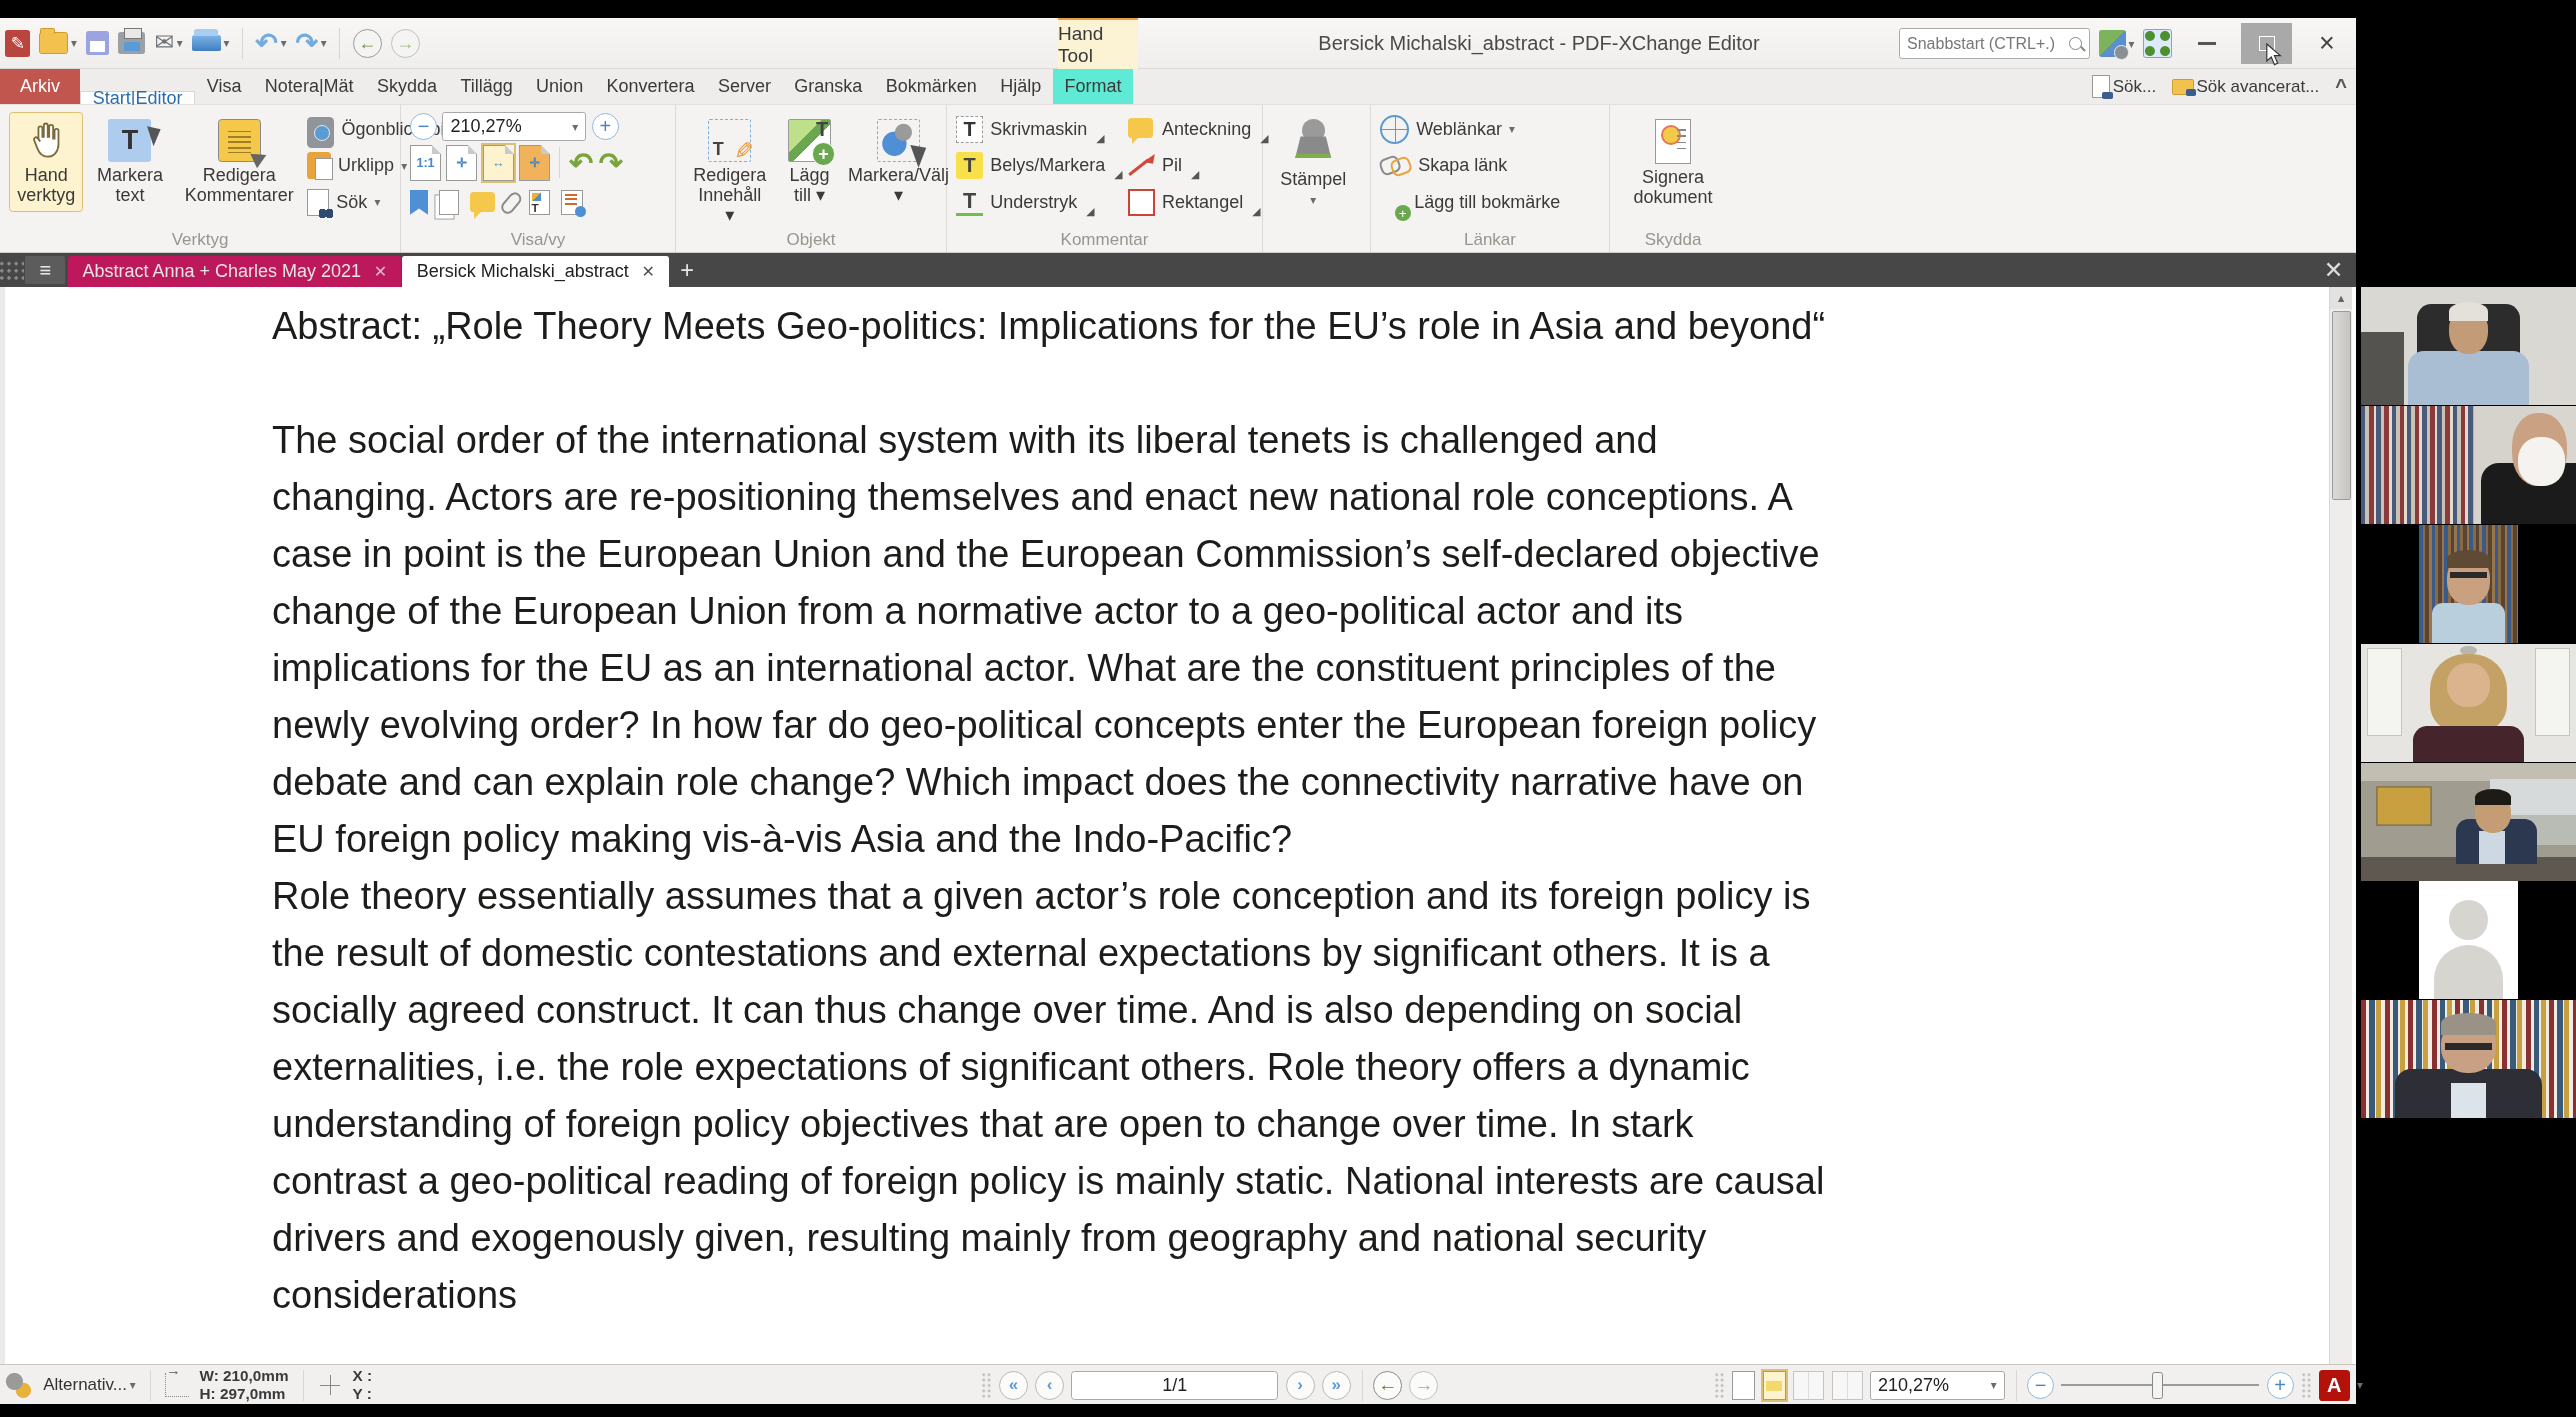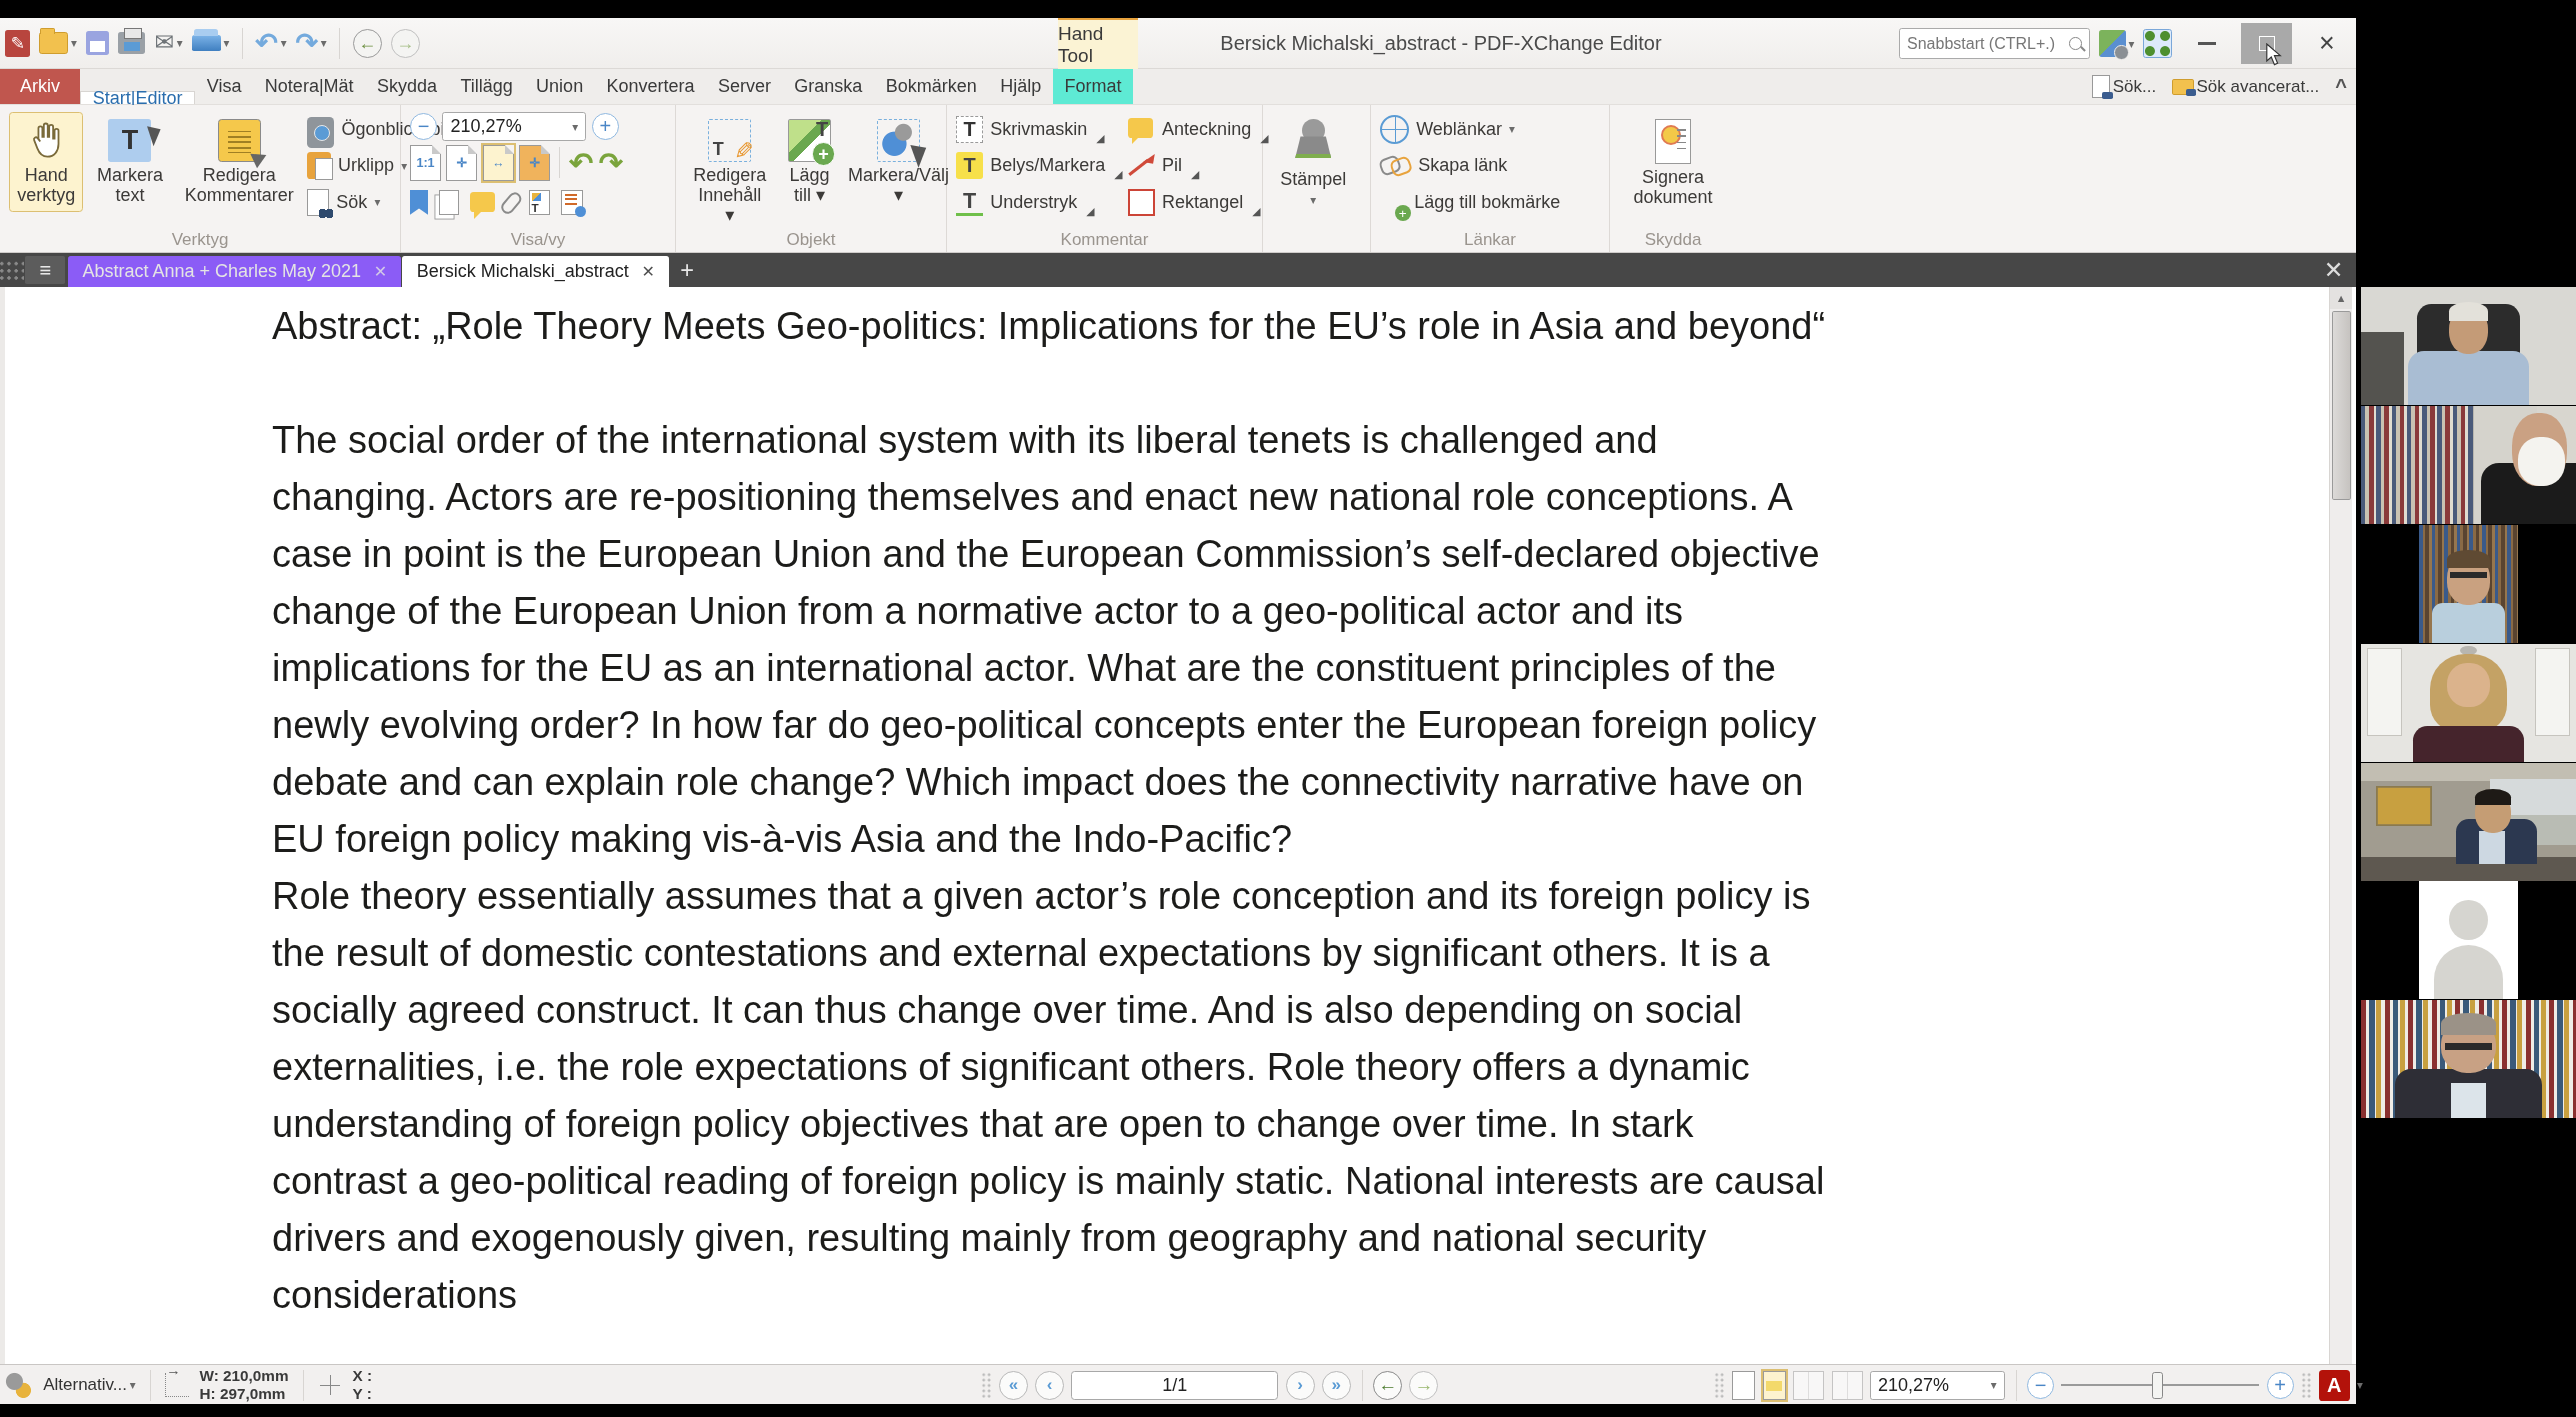--- a/index.html
+++ b/index.html
@@ -26,21 +26,21 @@
   .ic-print::after{content:"";position:absolute;left:5.4px;bottom:2.7px;width:16px;height:9px;background:#5b9bd5;}
   .ic-mail{font-size:23.5px;color:#6f7478;line-height:1;}
   .ic-drive{width:29px;height:16px;background:linear-gradient(#7db4e8,#3f7fc0);border-radius:2.7px 2.7px 1.8px 1.8px;position:relative;}
   .ic-drive::before{content:"";position:absolute;left:2.7px;top:-6.3px;right:2.7px;height:7.2px;background:#a9cdf0;border-radius:2.7px 2.7px 0 0;}
   .glyph-undo{font-size:27px;color:#74aadd;font-weight:bold;line-height:1;}
   .circ-nav{width:29px;height:29px;border-radius:50%;border:1.8px solid #9a9a9a;display:flex;align-items:center;justify-content:center;font-size:18px;color:#6b8f3f;background:#f4f4f2;}
   .circ-nav.dim{border-color:#c0c0c0;color:#a4bd86;}
   .vsep{width:0.9px;height:31px;background:#d8d5d2;margin:0 3.6px;}
   .handtool-badge{position:absolute;top:0;height:51px;background:#fbf3d4;border-top:2.7px solid #e8a33d;
                   display:flex;align-items:center;justify-content:center;font-size:19px;color:#3a3a3a;}
-  .wintitle{position:absolute;left:1441px;top:0;height:51px;transform:translateX(-50%);
+  .wintitle{position:absolute;left:1539px;top:0;height:51px;transform:translateX(-50%);
             display:flex;align-items:center;font-size:20px;color:#4a4a4a;white-space:nowrap;}
   .tb-right{position:absolute;right:3.6px;top:0;height:51px;display:flex;align-items:center;gap:9px;}
   .quickstart{width:191px;height:31px;background:#fff;border:0.9px solid #aaa;border-radius:2.7px;
               display:flex;align-items:center;justify-content:space-between;padding:0 7.2px;font-size:16px;color:#777;}
   .mag{width:12.6px;height:12.6px;border:1.8px solid #888;border-radius:50%;position:relative;flex:none;}
   .mag::after{content:"";position:absolute;left:10px;top:10px;width:6.3px;height:1.8px;background:#888;transform:rotate(45deg);}
   .ic-uiopt{width:27px;height:27px;border-radius:2.7px;background:linear-gradient(135deg,#7cb35c 50%,#5a8fd0 50%);position:relative;}
   .ic-uiopt::after{content:"";position:absolute;right:-2.7px;bottom:-2.7px;width:12.6px;height:12.6px;border-radius:50%;background:#8a8f94;border:1.8px solid #f0eeec;}
   .ic-fullscr{width:29px;height:29px;background:#ddeafa;border:1.8px solid #7aa7d9;border-radius:2.7px;
      background-image:radial-gradient(circle at 22% 22%,#4e8f2f 4.5px,transparent 5.4px),radial-gradient(circle at 78% 22%,#4e8f2f 4.5px,transparent 5.4px),radial-gradient(circle at 22% 78%,#4e8f2f 4.5px,transparent 5.4px),radial-gradient(circle at 78% 78%,#4e8f2f 4.5px,transparent 5.4px);}
@@ -142,21 +142,21 @@
   .bmplus-wrap::after{content:"+";position:absolute;right:-3.6px;bottom:-5.4px;width:16px;height:16px;background:#6aa84f;color:#fff;border-radius:50%;font-size:13.5px;display:flex;align-items:center;justify-content:center;}
   .i-cert{width:36px;height:45px;background:#fff;border:0.9px solid #999;position:relative;}
   .i-cert::before{content:"";position:absolute;left:5.4px;top:5.4px;width:16px;height:16px;border-radius:50%;background:#f3c948;border:2.7px solid #e07a52;}
   .i-cert::after{content:"";position:absolute;right:4.5px;top:9px;width:9px;height:20px;background:repeating-linear-gradient(#888 0 1.8px,transparent 1.8px 6.3px);}
 
   
   .tabbar{position:absolute;left:0;top:253px;width:2356px;height:34px;background:#474747;display:flex;align-items:stretch;}
   .tab-grip{width:23.5px;background:radial-gradient(circle,#8a8a8a 1.4px,transparent 1.8px);background-size:7.2px 7.2px;background-position:5.4px 7.2px;background-repeat:repeat;margin:7.2px 0;}
   .tab-menu{width:40px;background:#5c5c5c;color:#e8e8e8;display:flex;align-items:center;justify-content:center;font-size:20px;margin:2.7px 1.8px;border-radius:1.8px;}
   .doctab{display:flex;align-items:center;gap:12.6px;padding:0 14.4px;font-size:18px;white-space:nowrap;}
-  .doctab.inactive{background:#8b5cf6;color:#e4e4e4;margin:2.7px 0.9px 0;border-radius:2.7px 2.7px 0 0;}
+  .doctab.inactive{background:#be185d;color:#e4e4e4;margin:2.7px 0.9px 0;border-radius:2.7px 2.7px 0 0;}
   .doctab.active{background:#fff;color:#222;border-radius:2.7px 2.7px 0 0;margin-top:2.7px;}
   .tab-x{font-size:16px;opacity:.8;}
   .tab-plus{width:36px;display:flex;align-items:center;justify-content:center;color:#e8e8e8;font-size:23.5px;}
   .tabbar-close{margin-left:auto;width:45px;display:flex;align-items:center;justify-content:center;color:#ddd;font-size:23.5px;}
 
   
   .docarea{position:absolute;left:0;top:287px;width:2356px;height:1077px;background:#fff;overflow:hidden;border-left:5.4px solid #eceae8;}
   .doctext{position:absolute;left:267px;top:10.8px;white-space:nowrap;}
   .doc-line{display:block;min-height:57px;line-height:57px;font-size:38px;color:#1c1c1a;}
   .vscroll{position:absolute;right:3.6px;top:0;width:23.5px;height:1077px;background:#efedec;border-left:0.9px solid #d8d5d2;}

